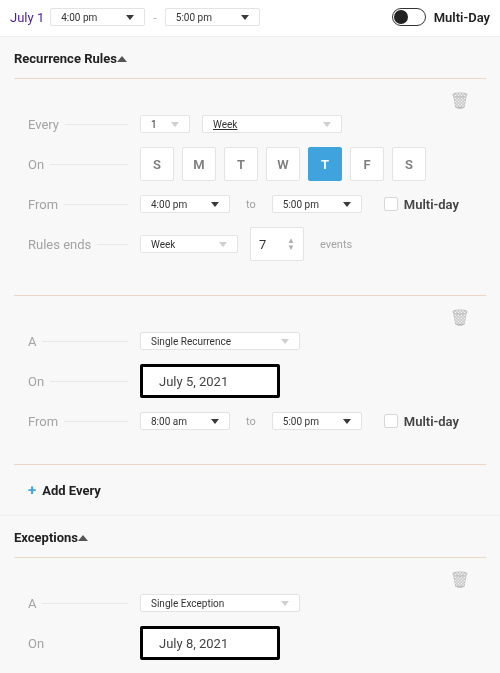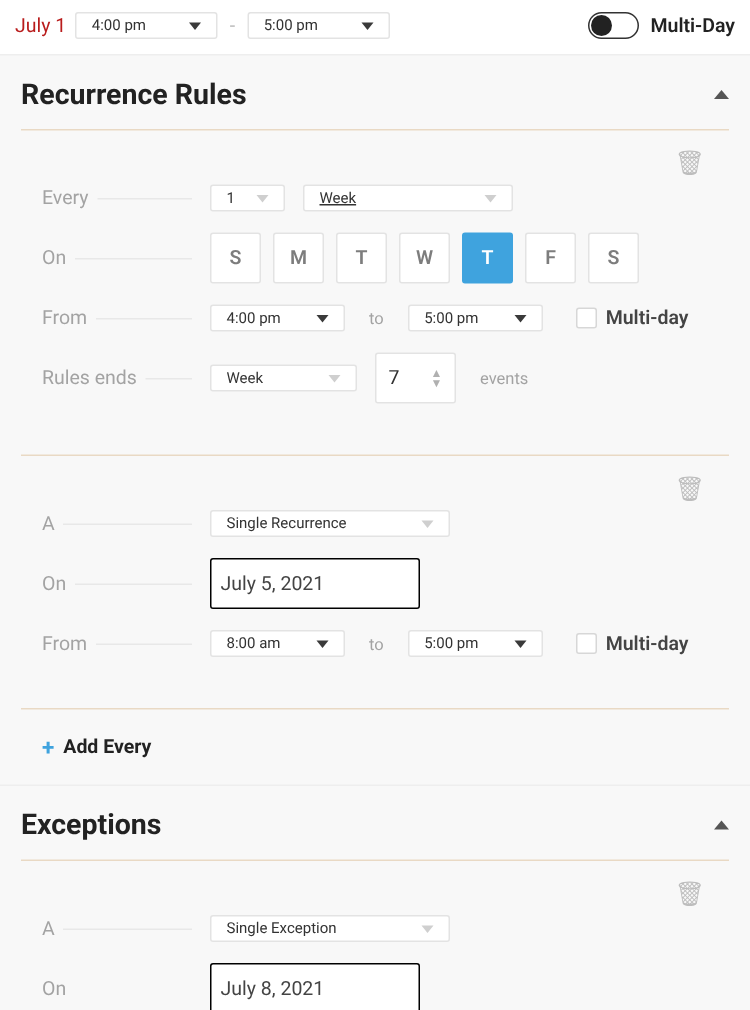--- a/index.html
+++ b/index.html
@@ -10,21 +10,21 @@
     color: #333;
     background: #fff;
     width: 500px;
   }
   .top-row {
     display: flex;
     align-items: center;
     padding: 8px 10px 10px 10px;
     gap: 6px;
   }
-  .muted { color: #b91c1c; }
+  .muted { color: #4c1d95; }
   .select-box {
     display: flex;
     align-items: center;
     justify-content: space-between;
     border: 1px solid #e3e3e3;
     background: #fff;
     height: 18px;
     padding: 0 10px;
     border-radius: 2px;
     font-size: 10px;
@@ -66,23 +66,22 @@
     border-radius: 50%;
   }
   .section {
     background: #f8f8f8;
     border-top: 1px solid #eee;
     padding: 14px 14px;
   }
   .section-header {
     display: flex;
     align-items: center;
-    justify-content: space-between;
     font-weight: 700;
-    font-size: 19px;
+    font-size: 13px;
     color: #222;
     cursor: pointer;
   }
   .chevron {
     width: 0; height: 0;
     border-left: 5px solid transparent;
     border-right: 5px solid transparent;
     border-bottom: 6px solid #555;
   }
   .divider { border-top: 1px solid #e9d9c4; margin-top: 12px; }
@@ -166,24 +165,24 @@
   }
   .spinner .arrows {
     display: flex;
     flex-direction: column;
     gap: 1px;
     color: #b0b0b0;
     font-size: 8px;
     line-height: 7px;
   }
   .date-input {
-    border: 1px solid #000000;
+    border: 3px solid #000000;
     background: #fff;
     height: 34px;
-    padding: 0 6px;
+    padding: 0 16px;
     width: 140px;
     border-radius: 2px;
     display: flex;
     align-items: center;
     color: #444;
   }
   .add-rule-bar {
     padding: 16px 14px;
     border-top: 1px solid #e9d9c4;
   }

